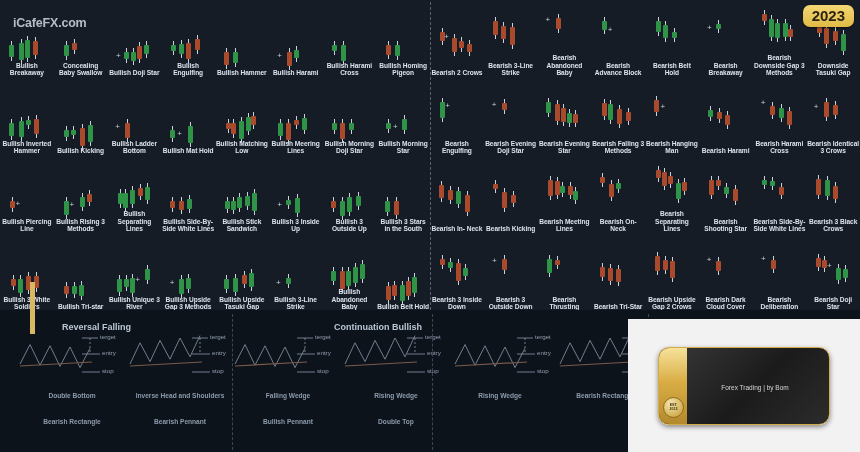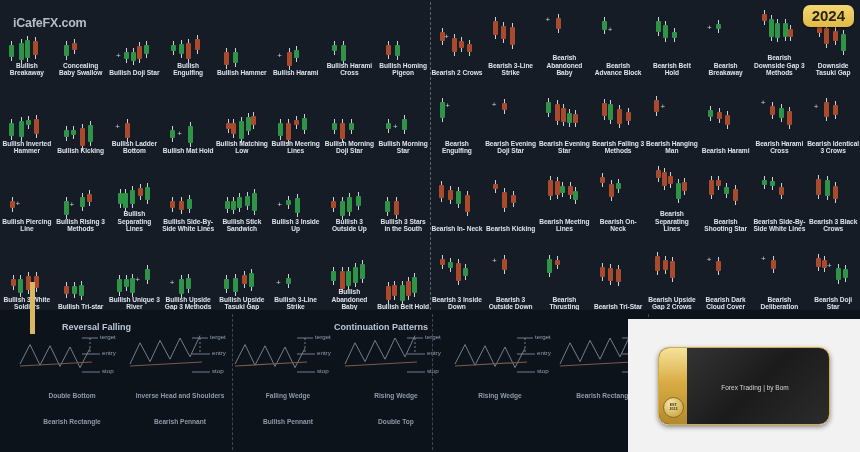--- a/index.html
+++ b/index.html
@@ -954,25 +954,25 @@
           <div class="cand up" style="left: 27.3657px; top: 18.6916px; height: 12.2489px;"></div>
           <div class="wick" style="left: 35.8324px; top: 16.409px; height: 17.0263px;"></div>
           <div class="cand up" style="left: 33.8324px; top: 20.409px; height: 9.02626px;"></div>
         </div>
         <div class="cap">Bearish Doji Star</div>
       </div>
     </div>
   <div class="divider"></div>
 
   <div class="watermark">iCafeFX.com</div>
-  <div class="year-badge">2024</div>
+  <div class="year-badge">2023</div>
 
   <div class="band">
     <div class="band-head" id="head-rev">Reversal Falling</div>
-    <div class="band-head" id="head-cont">Continuation Patterns</div>
+    <div class="band-head" id="head-cont">Continuation Bullish</div>
     <svg id="band-svg" width="860" height="142" style="position:absolute;left:0;top:0">
         <polyline points="20,54 30,34.6 40,55.2 50,35.8 60,56.4 70,37 80,57.6 90,38.2" fill="none" stroke="#7d8a9b" stroke-width="0.9"></polyline>
         <line x1="20" y1="56" x2="92" y2="52" stroke="#7a5a4a" stroke-width="1.2"></line>
         <line x1="82" y1="28" x2="98" y2="28" stroke="#8b98a8" stroke-width="0.8"></line>
         <line x1="90" y1="28" x2="90" y2="44" stroke="#8b98a8" stroke-width="0.8" stroke-dasharray="2,2"></line>
         <line x1="82" y1="44" x2="100" y2="44" stroke="#8b98a8" stroke-width="0.8"></line>
         <line x1="82" y1="62" x2="100" y2="62" stroke="#8b98a8" stroke-width="0.8"></line>
         <polyline points="130,54 140,32.8 150,51.6 160,30.4 170,49.2 180,28 190,46.8 200,25.6" fill="none" stroke="#7d8a9b" stroke-width="0.9"></polyline>
         <line x1="130" y1="56" x2="202" y2="52" stroke="#7a5a4a" stroke-width="1.2"></line>
         <line x1="192" y1="28" x2="208" y2="28" stroke="#8b98a8" stroke-width="0.8"></line>

